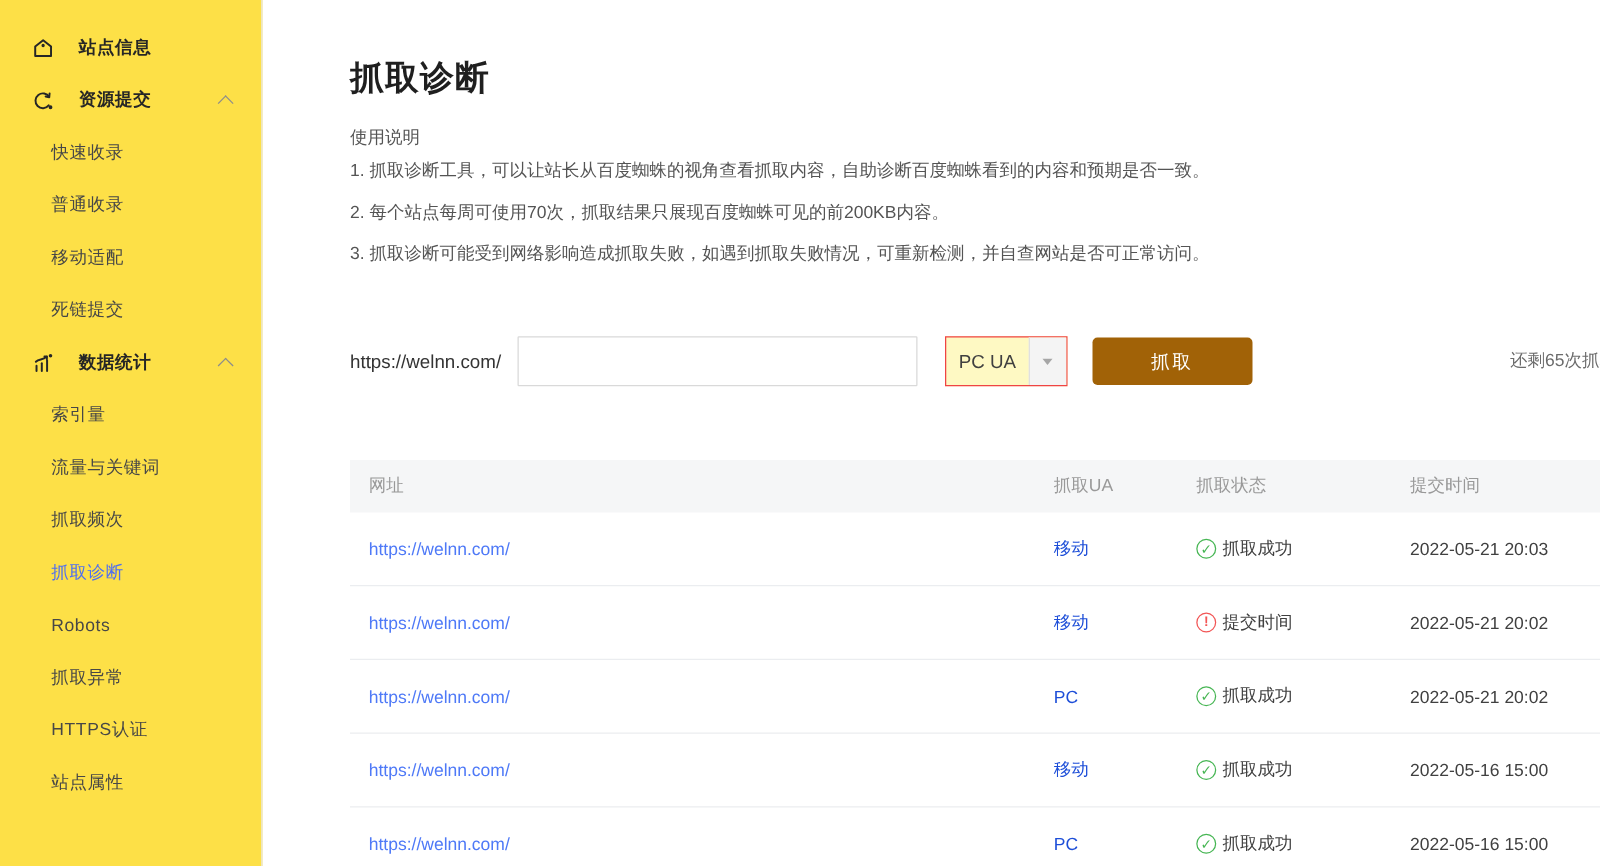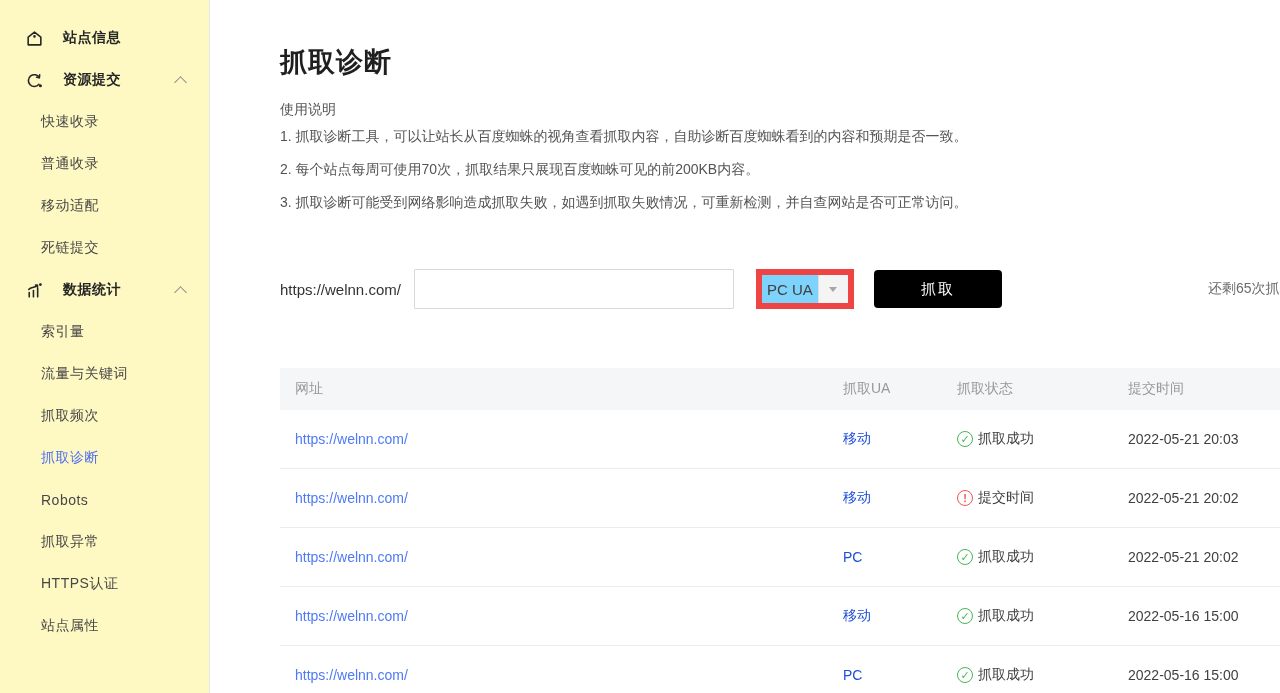--- a/index.html
+++ b/index.html
@@ -4,21 +4,21 @@
 <style>
   html,body{margin:0;padding:0}
   body{
     width:1280px;height:693px;overflow:hidden;position:relative;
     background:#fff;font-family:"Liberation Sans","DejaVu Sans",sans-serif;
     -webkit-font-smoothing:antialiased;
   }
   
   .sidebar{
     position:absolute;left:0;top:0;bottom:0;width:209px;
-    border-right:1px solid #e7e7e7;background:#fef9c3;padding-top:17px;box-sizing:content-box;
+    border-right:1px solid #e7e7e7;background:#fde047;padding-top:17px;box-sizing:content-box;
   }
   .side-item{height:42px;display:flex;align-items:center;cursor:pointer}
   .side-item .ico{width:19px;height:19px;margin-left:25px;flex:0 0 19px;display:flex;align-items:center;justify-content:center}
   .side-item .lbl{margin-left:19px;font-size:14px;color:#262626;letter-spacing:.5px}
   .side-item.group .lbl{font-weight:700}
   .side-item.sub .lbl{margin-left:41px;font-weight:400;color:#474747}
   .side-item.active .lbl{color:#4e6ef2}
   .caret{
     width:8px;height:8px;border-left:1.6px solid #8c8c8c;border-top:1.6px solid #8c8c8c;
     transform:rotate(45deg);margin-left:auto;margin-right:24px;margin-top:4px;
@@ -31,28 +31,28 @@
   .instr-heading{font-size:14px;line-height:22px;color:#545454}
   .instr-line{font-size:14px;line-height:33px;color:#545454}
   
   .form-row{position:relative;margin-top:49px;height:42px;display:flex;align-items:center}
   .url-prefix{font-size:15px;color:#333}
   .url-input{
     margin-left:13px;width:320px;height:40px;border:1px solid #d9d9d9;border-radius:1px;
     font-size:14px;padding:0 10px;outline:none;color:#333;box-sizing:border-box;
   }
   .ua-select{
-    margin-left:22px;height:40px;width:98px;border:6px solid #ef4444;display:flex;
-    align-items:stretch;cursor:pointer;box-sizing:border-box;background:#7dd3fc;
+    margin-left:22px;height:40px;width:98px;border:1px solid #ef4444;display:flex;
+    align-items:stretch;cursor:pointer;box-sizing:border-box;background:#fef9c3;
   }
   .ua-value{flex:1;display:flex;align-items:center;justify-content:center;font-size:15px;color:#404040}
   .ua-arrow{width:29px;background:#f4f4f4;border-left:1px solid #e0e0e0;display:flex;align-items:center;justify-content:center}
   .tri-down{width:0;height:0;border-left:4.5px solid transparent;border-right:4.5px solid transparent;border-top:5.5px solid #a6a6a6}
   .fetch-btn{
-    margin-left:20px;width:128px;height:38px;border:none;border-radius:4px;background:#000000;
+    margin-left:20px;width:128px;height:38px;border:none;border-radius:4px;background:#a16207;
     color:#fff;font-size:15px;letter-spacing:2px;cursor:pointer;font-family:Liberation Serif, serif;
   }
   .quota{position:absolute;left:928px;top:50%;transform:translateY(-50%);font-size:14px;color:#6b6b6b;white-space:nowrap}
   
   .result-table{margin-top:58px;width:1020px}
   .t-head,.t-row{display:grid;grid-template-columns:563px 114px 171px 1fr;align-items:center}
   .t-head{height:42px;background:#f5f6f7;color:#999;font-size:14px}
   .t-head .c1{padding-left:15px}
   .t-row{height:58px;border-bottom:1px solid #ebedf0;font-size:14px}
   .t-row .c1{padding-left:15px}

